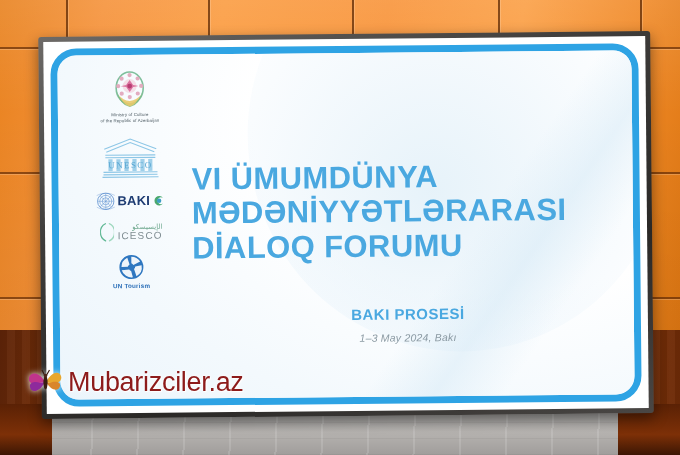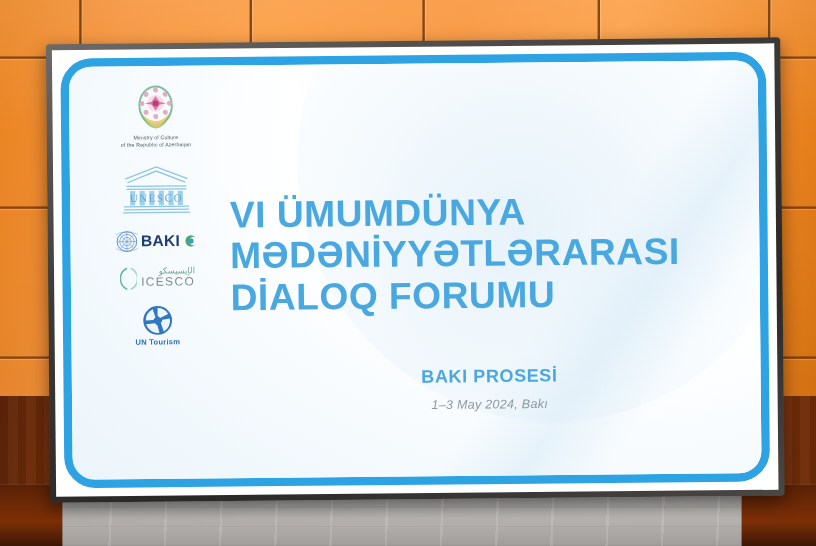--- a/index.html
+++ b/index.html
@@ -424,14 +424,28 @@
 
         <div class="subtitle-wrap">
           <p class="sub-main">BAKI PROSESİ</p>
           <p class="sub-date">1–3 May 2024, Bakı</p>
         </div>
 
       </div>
     </div>
   </div>
 
+  <div id="watermark">
+    <div class="wm-icon">
+      <svg viewBox="0 0 40 32" width="40" height="32">
+        <path d="M19 16 C13 5 4 6 3 12 C2 18 9 19 14 17Z" fill="#c0348c"></path>
+        <path d="M19 16 C13 27 5 27 4 21 C3 16 10 15 14 17Z" fill="#8e2a9c"></path>
+        <path d="M20 16 C26 5 33 5 35 10 C37 16 29 18 24 17Z" fill="#e8a72e"></path>
+        <path d="M20 16 C26 26 33 25 34 20 C35 15 28 15 24 17Z" fill="#d9852b"></path>
+        <ellipse cx="19.5" cy="16.5" rx="2.1" ry="7" fill="#3a1c12"></ellipse>
+        <path d="M19 10 L16 4 M20 10 L23.5 4" stroke="#3a1c12" stroke-width="1.2" fill="none"></path>
+        <circle cx="19.5" cy="9.5" r="1.8" fill="#4a2418"></circle>
+      </svg>
+    </div>
+    <span class="wm-text">Mubarizciler.az</span>
+  </div>
 
 </div>
 
 </body></html>

